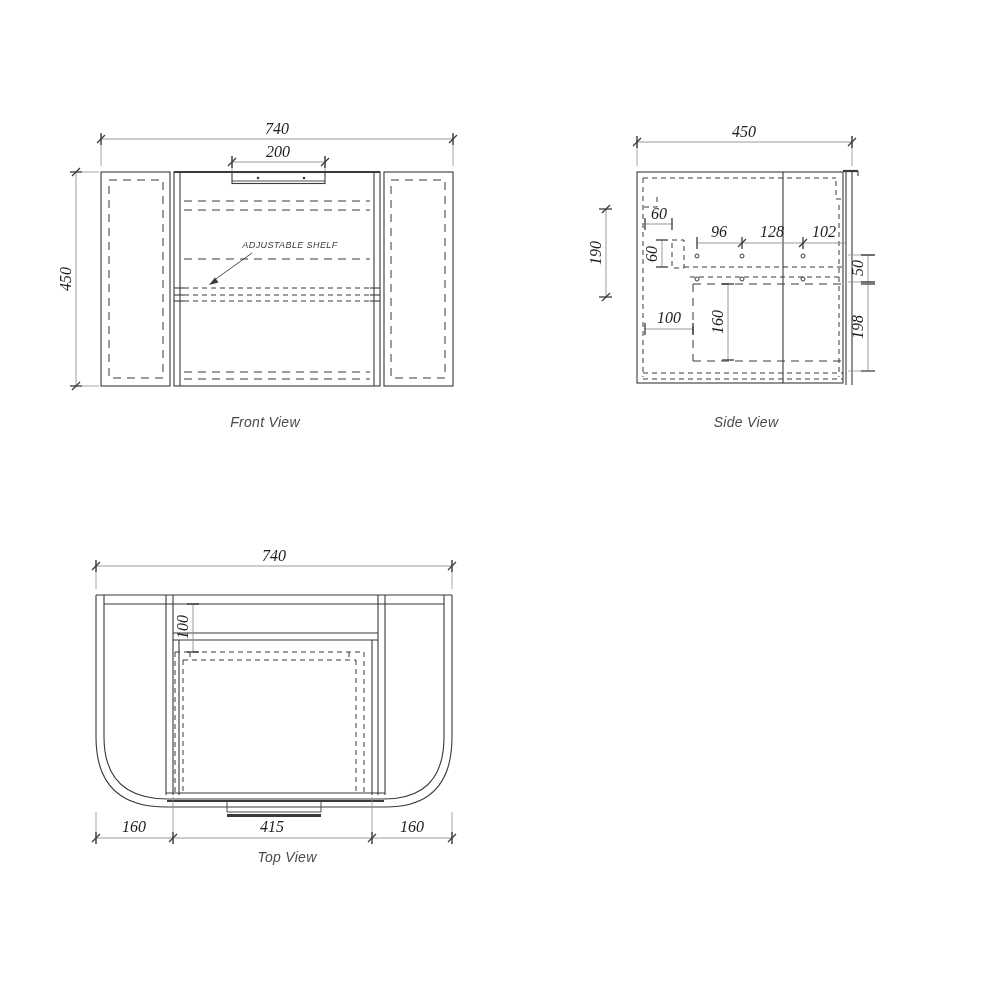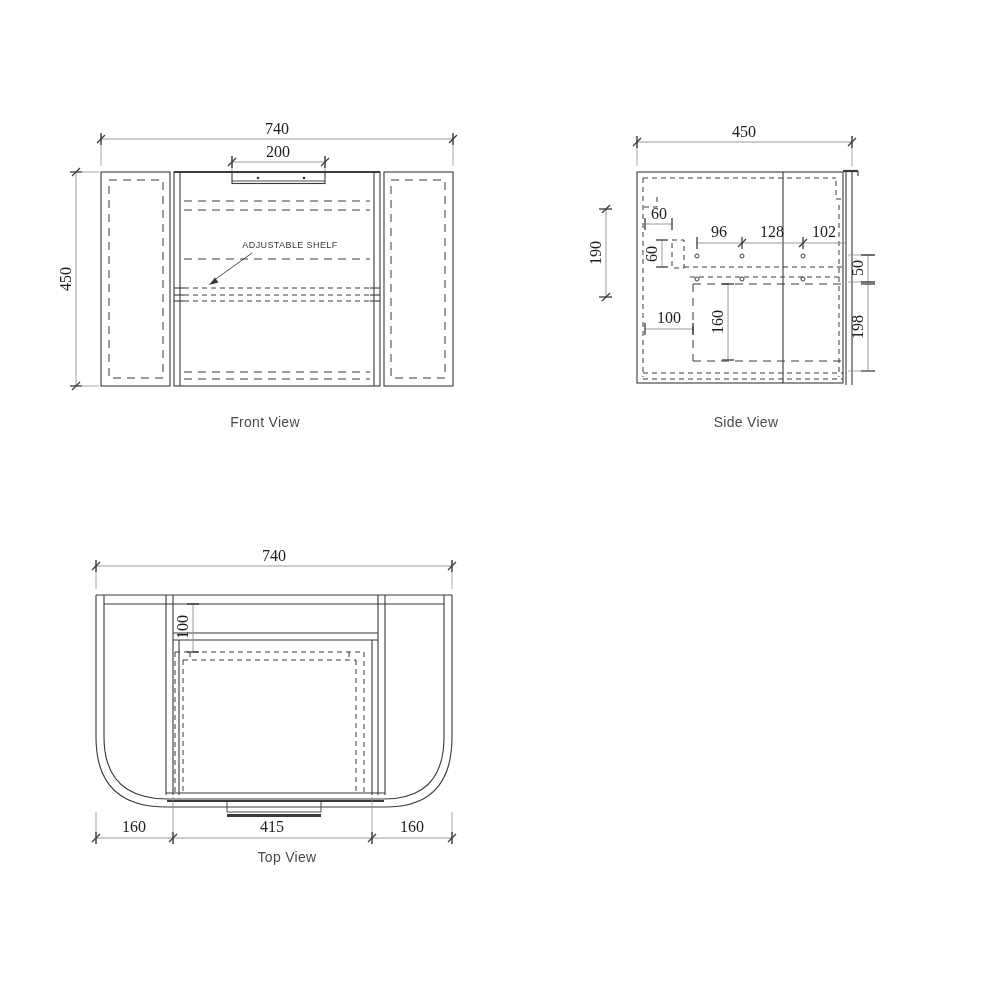--- a/index.html
+++ b/index.html
@@ -1,19 +1,19 @@
 <!DOCTYPE html>
 <html style="--line: #3a3a3a; --dim-line: #8f8f8f; --dim-text: #1e1e1e; --caption: #4a4a4a; --bg: #ffffff;"><head>
 <meta charset="utf-8">
 <style>
   :root{
     --line:#3a3a3a; --dim-line:#8f8f8f; --dim-text:#1e1e1e; --caption:#4a4a4a; --bg:#ffffff;
   }
   html,body{margin:0;padding:0;background:var(--bg);}
-  .canvas{position:relative;width:1000px;height:920px;background:var(--bg);overflow:hidden;}
+  .canvas{position:relative;width:1000px;height:920px;background:var(--bg);overflow:hidden;font-style:italic;}
   svg{display:block}
   .ln{stroke:var(--line);stroke-width:1.1;fill:none}
   .lnthin{stroke:var(--line);stroke-width:0.9;fill:none}
   .lnthick{stroke:var(--line);stroke-width:2.2;fill:none}
   .lnxthick{stroke:var(--line);stroke-width:3;fill:none}
   .dash{stroke:var(--line);stroke-width:1;fill:none;stroke-dasharray:8 6}
   .dashf{stroke:var(--line);stroke-width:1;fill:none;stroke-dasharray:5 4}
   .dim{stroke:var(--dim-line);stroke-width:0.9;fill:none}
   .ext{stroke:var(--dim-line);stroke-width:0.8;fill:none}
   .tick{stroke:var(--line);stroke-width:1.3;fill:none}

